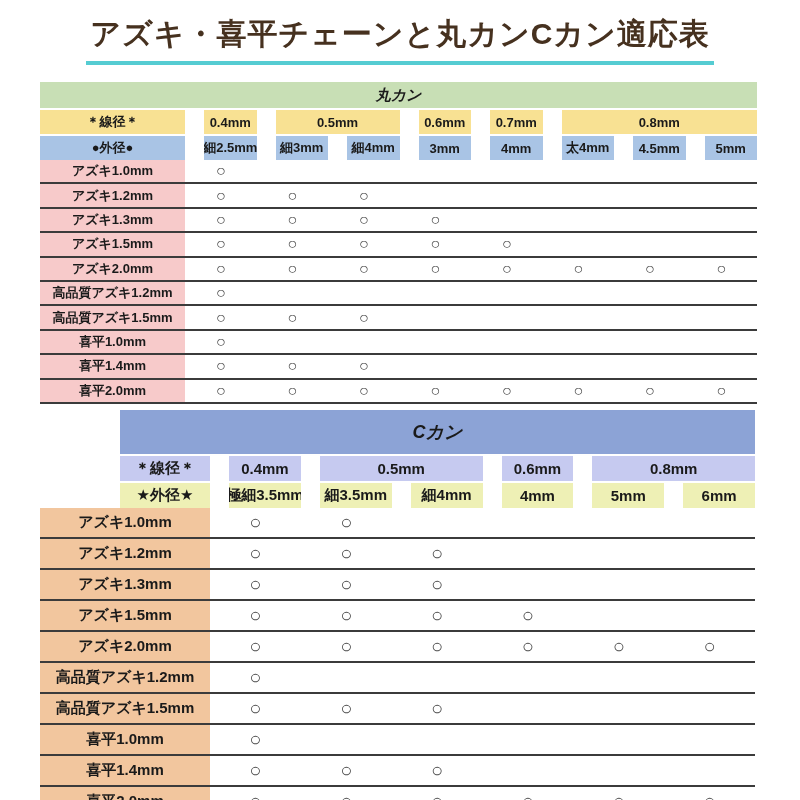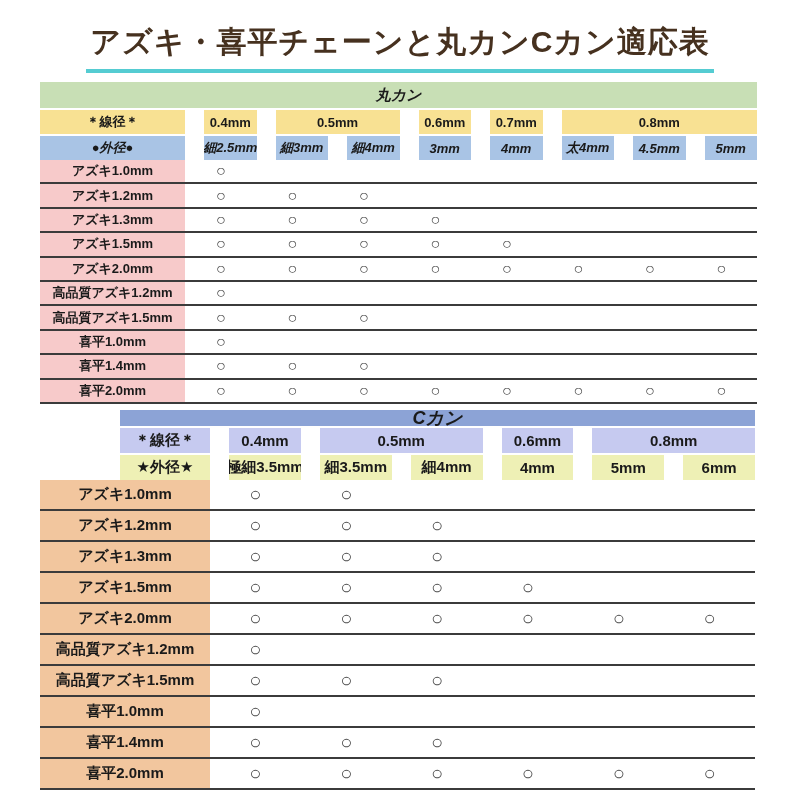--- a/index.html
+++ b/index.html
@@ -3,52 +3,52 @@
 <meta charset="utf-8">
 <style>
   html,body{margin:0;padding:0;}
   body{
     width:800px;height:800px;overflow:hidden;position:relative;
     background:#ffffff;
     font-family:"Liberation Sans","DejaVu Sans",sans-serif;
     font-weight:bold;color:#1a1a1a;
   }
   .title-wrap{
-    position:absolute;left:0;top:22px;width:800px;text-align:center;
+    position:absolute;left:0;top:14px;width:800px;text-align:center;
   }
   .page-title{
     display:inline-block;margin:0;
     font-size:30px;letter-spacing:1px;
     color:var(--title-text,#46311f);
     border-bottom:4px solid var(--title-underline,#55ccd2);
     padding:0 4px 6px 4px;
   }
   .table{position:absolute;}
   .t1{left:40px;top:82px;width:717px;}
   .t2{left:40px;top:410px;width:715px;}
 
   .t-title{
     display:flex;align-items:center;justify-content:center;
     box-sizing:border-box;
     font-style:italic;
   }
   .t1 .t-title{height:26px;background:var(--m-head);font-size:15px;}
-  .t2 .t-title{height:16px;background:var(--c-head);font-size:18px;margin-left:80px;width:635px;}
+  .t2 .t-title{height:44px;background:var(--c-head);font-size:18px;margin-left:80px;width:635px;}
 
   .hrow{display:grid;column-gap:19px;margin-top:2px;}
   .t1 .hrow{grid-template-columns:145px repeat(8,1fr);height:24px;}
   .t2 .hrow{grid-template-columns:90px repeat(6,1fr);height:25px;margin-left:80px;width:635px;}
   .hcell{
     display:flex;align-items:center;justify-content:center;
     box-sizing:border-box;white-space:nowrap;overflow:hidden;
   }
   .t1 .hcell{font-size:13px;}
   .t2 .hcell{font-size:15px;}
   .t1 .wire .hcell{background:var(--m-wire);}
-  .t1 .outer .hcell{background:var(--m-outer);font-style:italic;}
+  .t1 .outer .hcell{background:var(--m-outer);}
   .t2 .wire .hcell{background:var(--c-wire);}
   .t2 .outer .hcell{background:var(--c-outer);text-align:center;}
 
   .tbody{margin-top:0;}
   .drow{display:grid;align-items:stretch;border-bottom:2px solid var(--line,#3b3b3b);box-sizing:border-box;}
   .t1 .drow{grid-template-columns:145px repeat(8,1fr);height:24.4px;}
   .t2 .drow{grid-template-columns:170px repeat(6,1fr);height:31px;}
   .row-label{
     display:flex;align-items:center;justify-content:center;
     white-space:nowrap;overflow:hidden;

